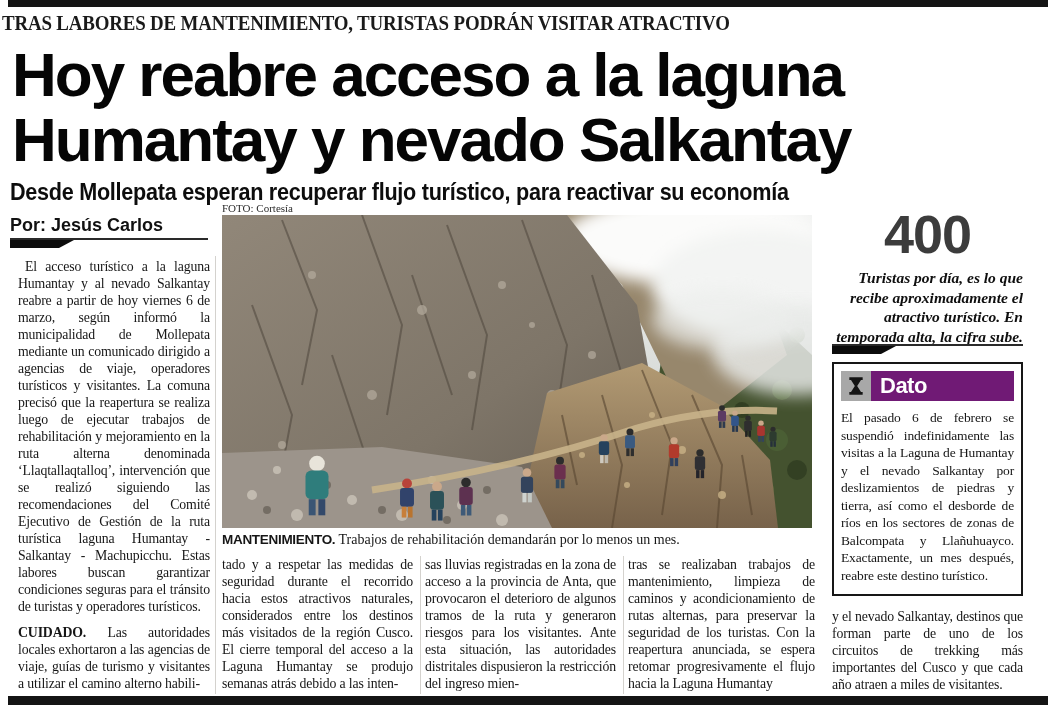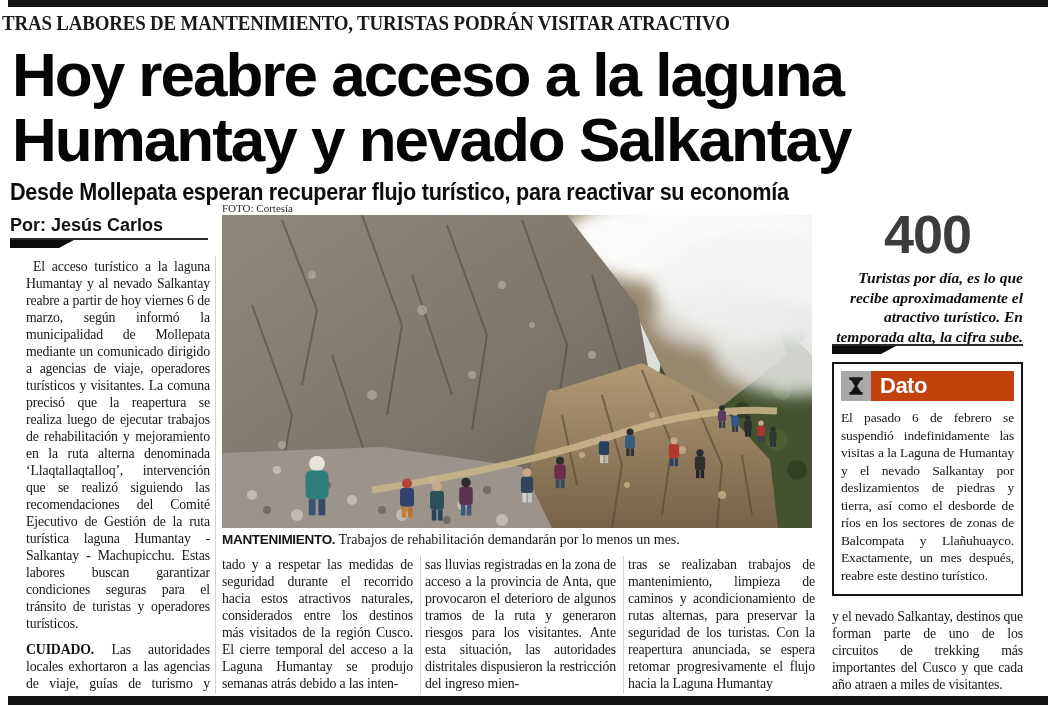--- a/index.html
+++ b/index.html
@@ -26,21 +26,21 @@
   .rule{position:absolute;height:12px;}
   .rule .thin{position:absolute;left:0;top:0;width:100%;height:2px;background:#2a2a2a;}
   .rule .thick{position:absolute;left:0;top:2px;width:64px;height:8px;background:#0c0c0c;
                clip-path:polygon(0 0,100% 0,calc(100% - 15px) 100%,0 100%);}
   .byline-rule{left:10px;top:238px;width:198px;}
   .stat-rule{left:832px;top:344px;width:191px;}
 
   .bodytext{font-size:13.8px;line-height:17px;letter-spacing:-0.15px;
             text-align:justify;text-justify:inter-word;color:#161616;}
   .col1{position:absolute;left:10px;top:258px;width:200px;height:437px;overflow:hidden;}
-  .col1 p{margin:0 0 9px 16px;text-indent:7px;}
+  .col1 p{margin:0 0 9px 8px;text-indent:7px;}
   .col1 p.second{text-indent:0;}
   .lead{font-weight:700;}
 
   .vrule{position:absolute;width:1px;background:#d4d2ce;}
 
   .photo-credit{position:absolute;left:222px;top:202px;width:590px;
                 font-size:11px;color:#2b2b2b;}
   .photo-wrap{position:absolute;left:222px;top:215px;width:590px;height:313px;overflow:hidden;
               background:#c7c3bb;}
   .caption{position:absolute;left:222px;top:532px;width:600px;font-size:14px;color:#161616;}
@@ -55,21 +55,21 @@
                font-family:"Liberation Sans",sans-serif;font-weight:700;font-size:54px;
                line-height:56px;color:#3c3c3c;letter-spacing:-1px;}
   .sidebar-desc{position:absolute;left:830px;top:268px;width:193px;text-align:right;
                 font-weight:700;font-style:italic;font-size:15.5px;line-height:19.5px;color:#0f0f0f;}
 
   .factbox{position:absolute;left:832px;top:362px;width:191px;height:234px;box-sizing:border-box;
            border:2px solid #161616;padding:7px;}
   .factbox-head{display:flex;align-items:stretch;height:30px;}
   .fact-iconbox{width:30px;height:30px;background:#a8a8a8;display:flex;align-items:center;
                 justify-content:center;flex:none;}
-  .fact-titlebar{flex:1;background:#c2410c;color:#ffffff;display:flex;align-items:center;
+  .fact-titlebar{flex:1;background:#701a75;color:#ffffff;display:flex;align-items:center;
                  font-family:"Liberation Sans",sans-serif;font-weight:700;font-size:22px;
                  padding-left:9px;letter-spacing:-0.5px;}
   .factbox-body{margin-top:8px;font-size:13.5px;line-height:17.5px;letter-spacing:-0.15px;
                 text-align:justify;color:#161616;}
 
   .col5{position:absolute;left:832px;top:608px;width:191px;height:88px;overflow:hidden;}
 </style>
 </head>
 <body>
 

